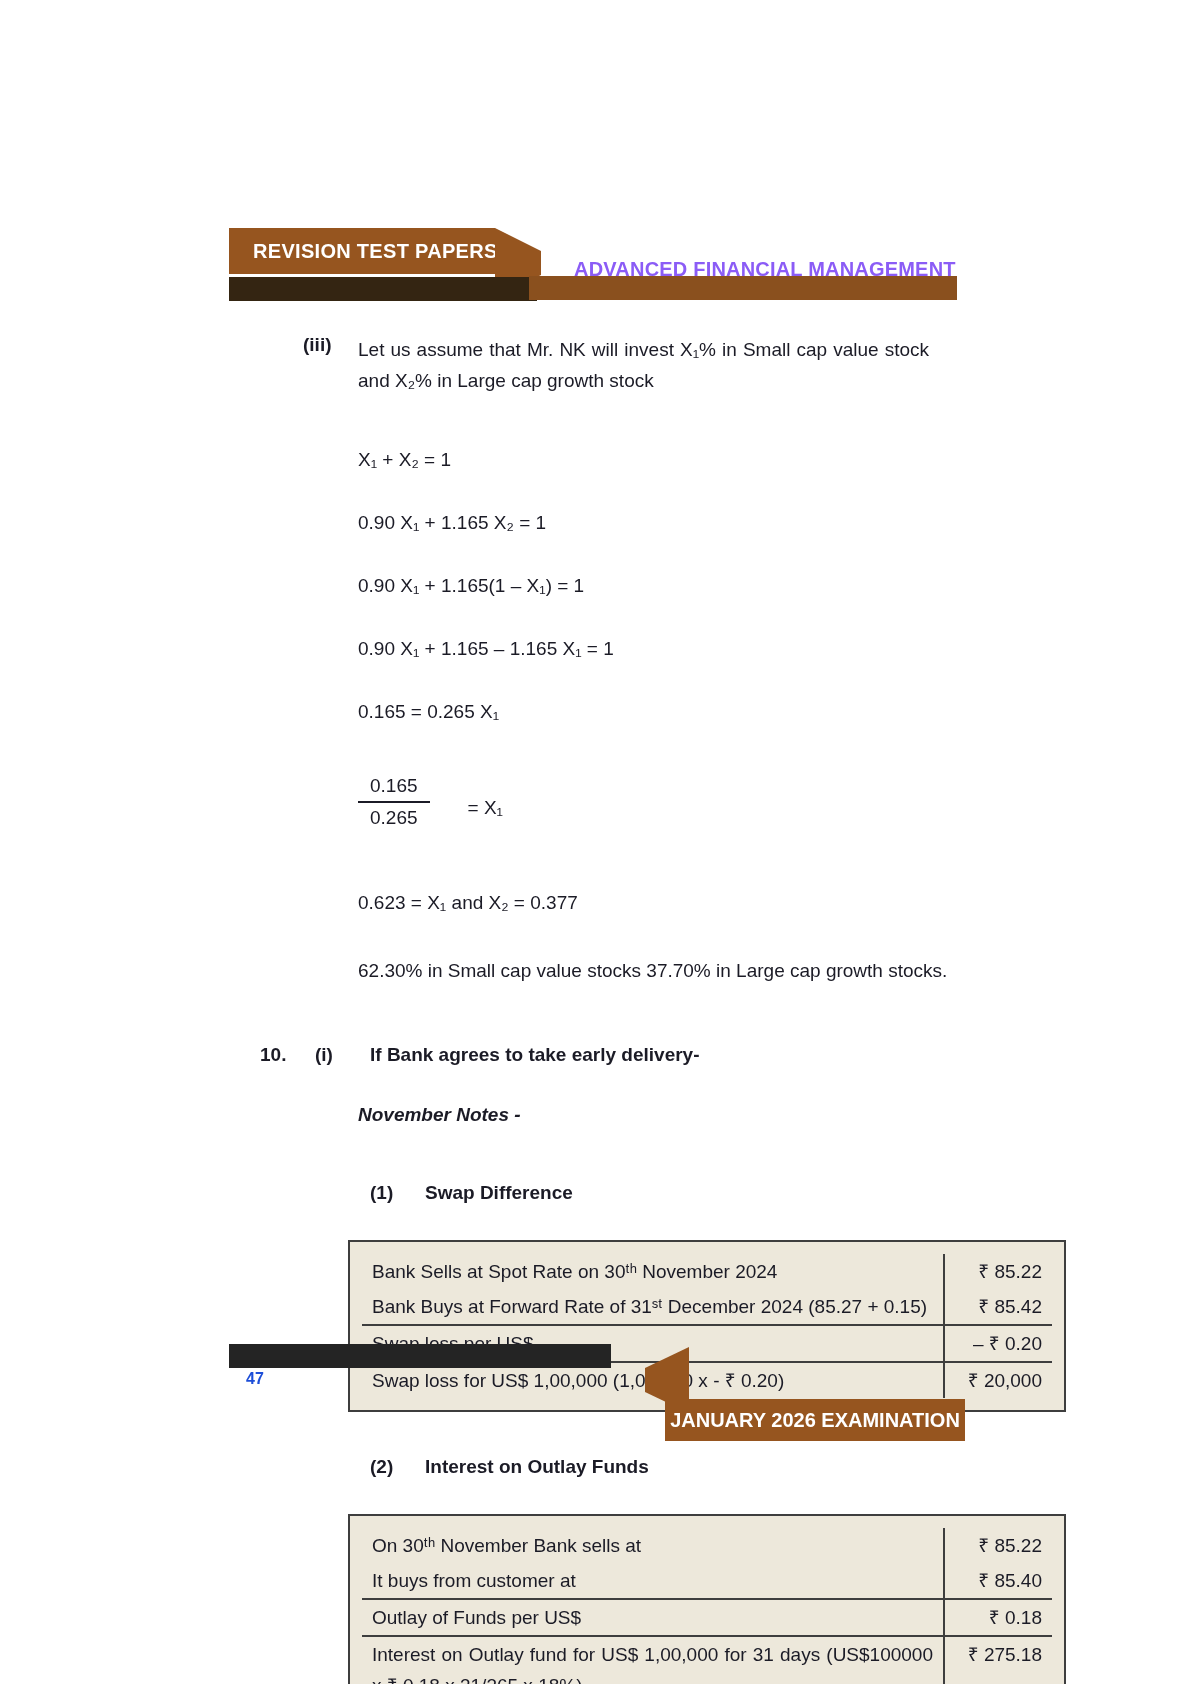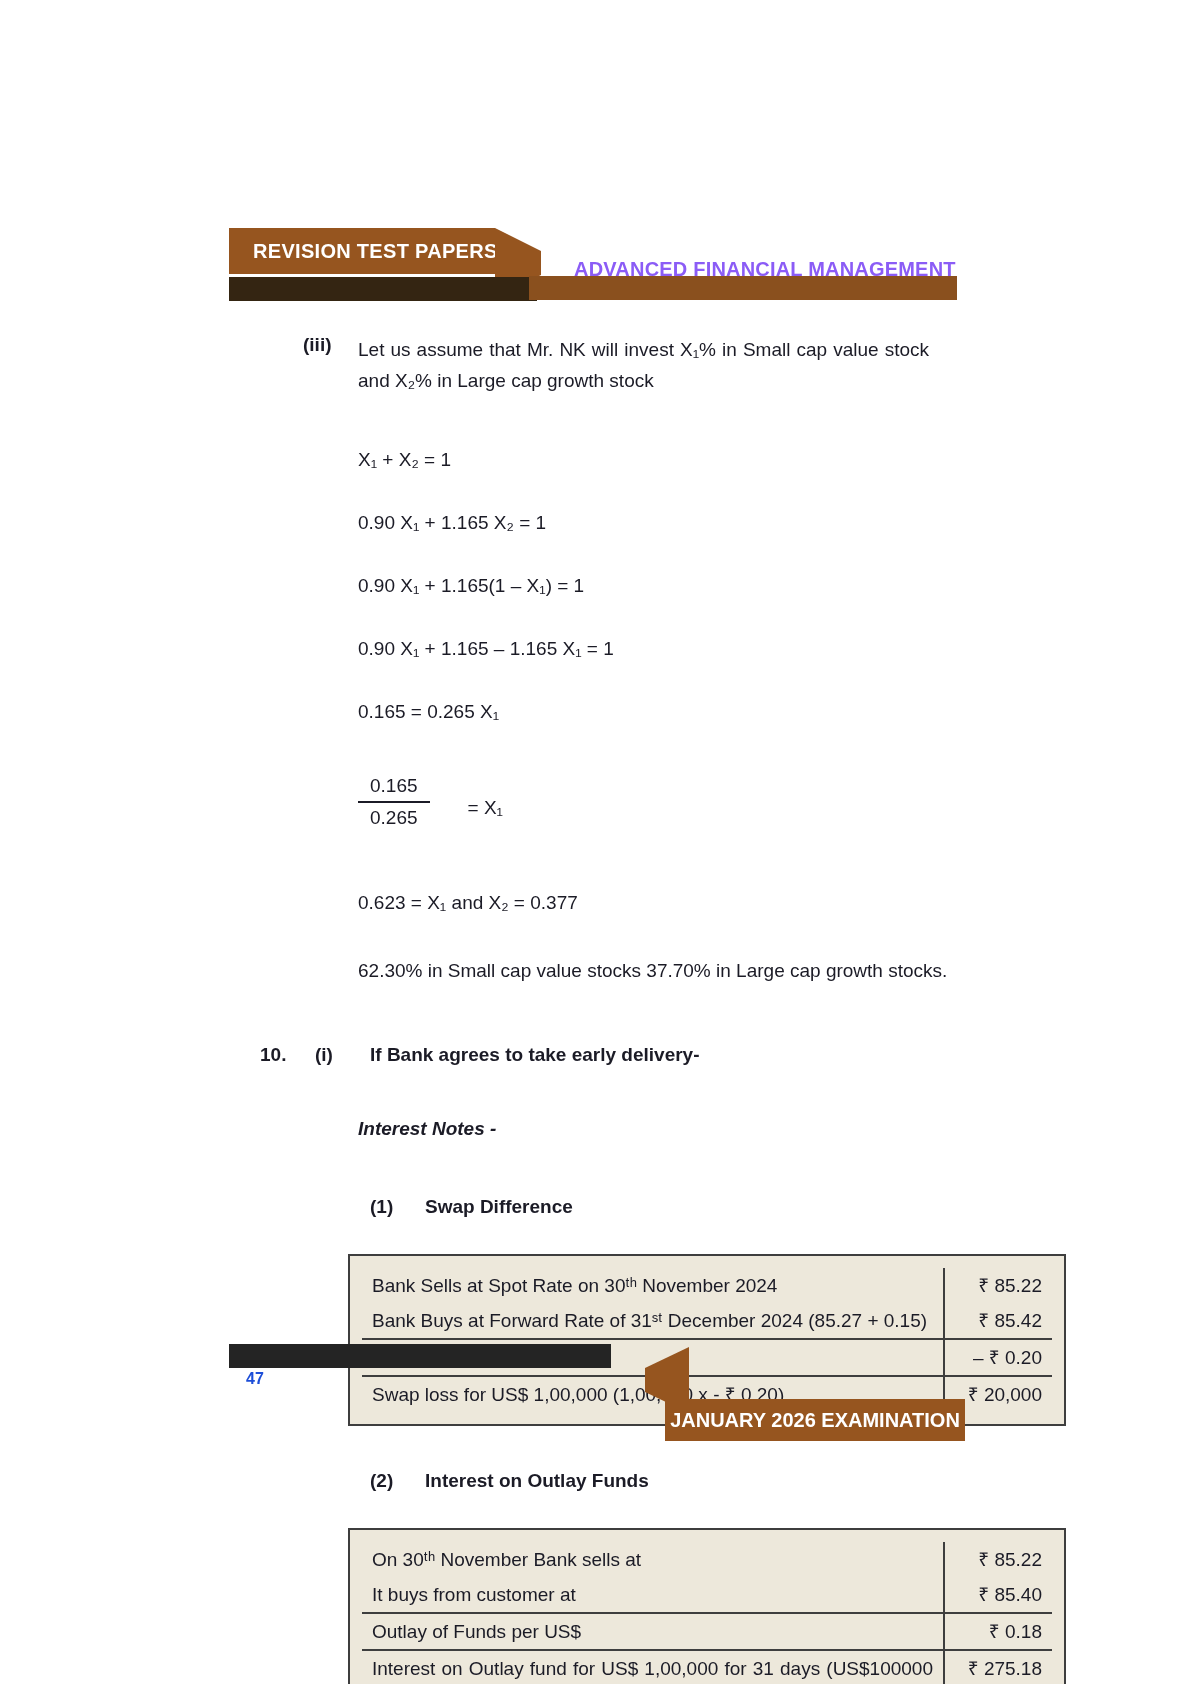--- a/index.html
+++ b/index.html
@@ -52,21 +52,21 @@
   .eq { margin: 0 0 15px 110px; line-height: 24px; }
 
   .frac-row { display: flex; align-items: center; margin: 2px 0 14px 98px; }
   .frac { text-align: center; }
   .frac-num { padding: 0 6px 4px 6px; border-bottom: 2px solid #1b1b26; }
   .frac-den { padding-top: 4px; }
   .frac-rhs { margin-left: 14px; }
 
   .conclusion { margin: 16px 0 0 110px; width: 630px; text-align: justify; line-height: 31px; }
 
-  .q10-row { display: flex; margin: 22px 0 16px 0; font-weight: bold; }
+  .q10-row { display: flex; margin: 22px 0 2px 0; font-weight: bold; }
   .q-num { flex: 0 0 55px; }
   .q-part { flex: 0 0 55px; }
   .q-heading { flex: 1; }
 
   .working-notes { margin: 0 0 20px 110px; font-weight: bold; font-style: italic; }
 
   .note-head { display: flex; margin: 0 0 12px 110px; font-weight: bold; }
   .note-num { flex: 0 0 55px; }
 
   .wtable {
@@ -135,21 +135,21 @@
     <div class="eq">0.623 = X₁ and X₂ = 0.377</div>
 
     <p class="conclusion">62.30% in Small cap value stocks 37.70% in Large cap growth stocks.</p>
 
     <div class="q10-row">
       <span class="q-num">10.</span>
       <span class="q-part">(i)</span>
       <span class="q-heading">If Bank agrees to take early delivery-</span>
     </div>
 
-    <div class="working-notes">Interest Notes -</div>
+    <div class="working-notes">November Notes -</div>
 
     <div class="note-head">
       <span class="note-num">(1)</span>
       <span>Swap Difference</span>
     </div>
 
     <div class="wtable">
       <div class="cell desc">Bank Sells at Spot Rate on 30ᵗʰ November 2024</div>
       <div class="cell val">₹ 85.22</div>
       <div class="cell desc">Bank Buys at Forward Rate of 31ˢᵗ December 2024 (85.27 + 0.15)</div>

